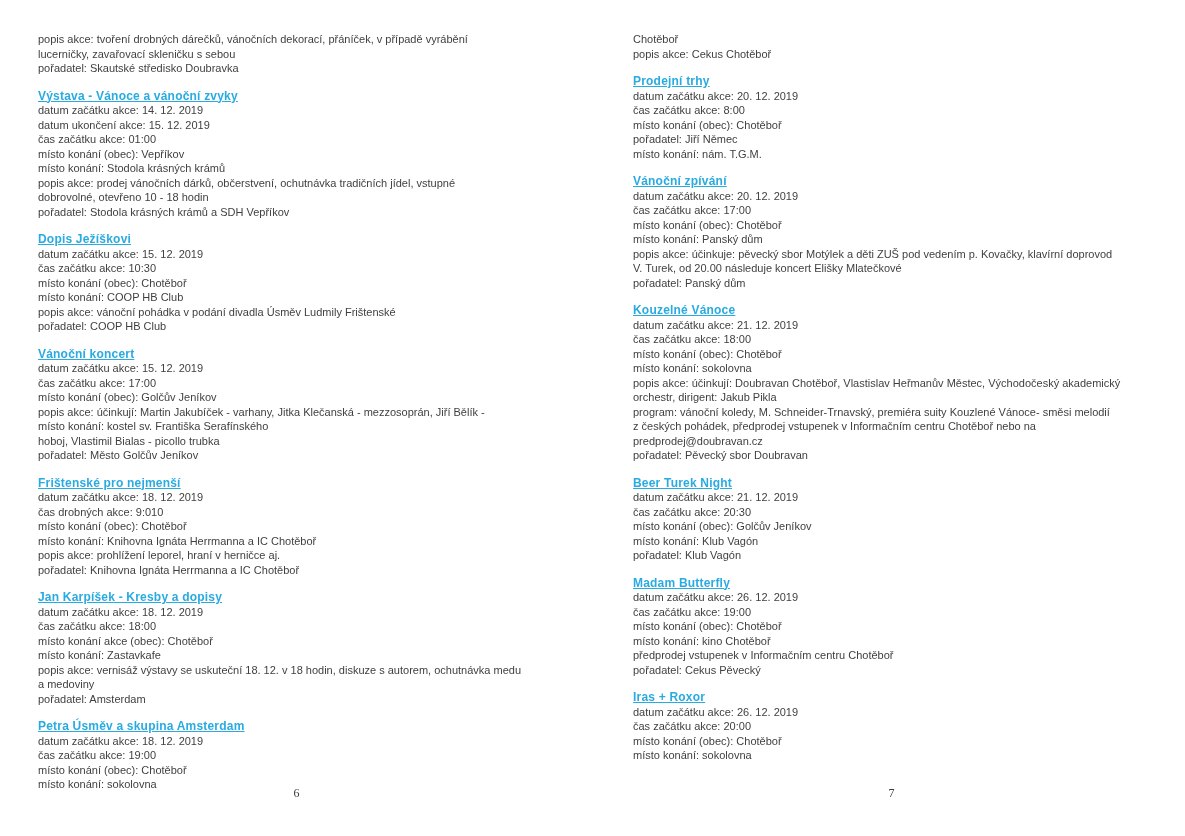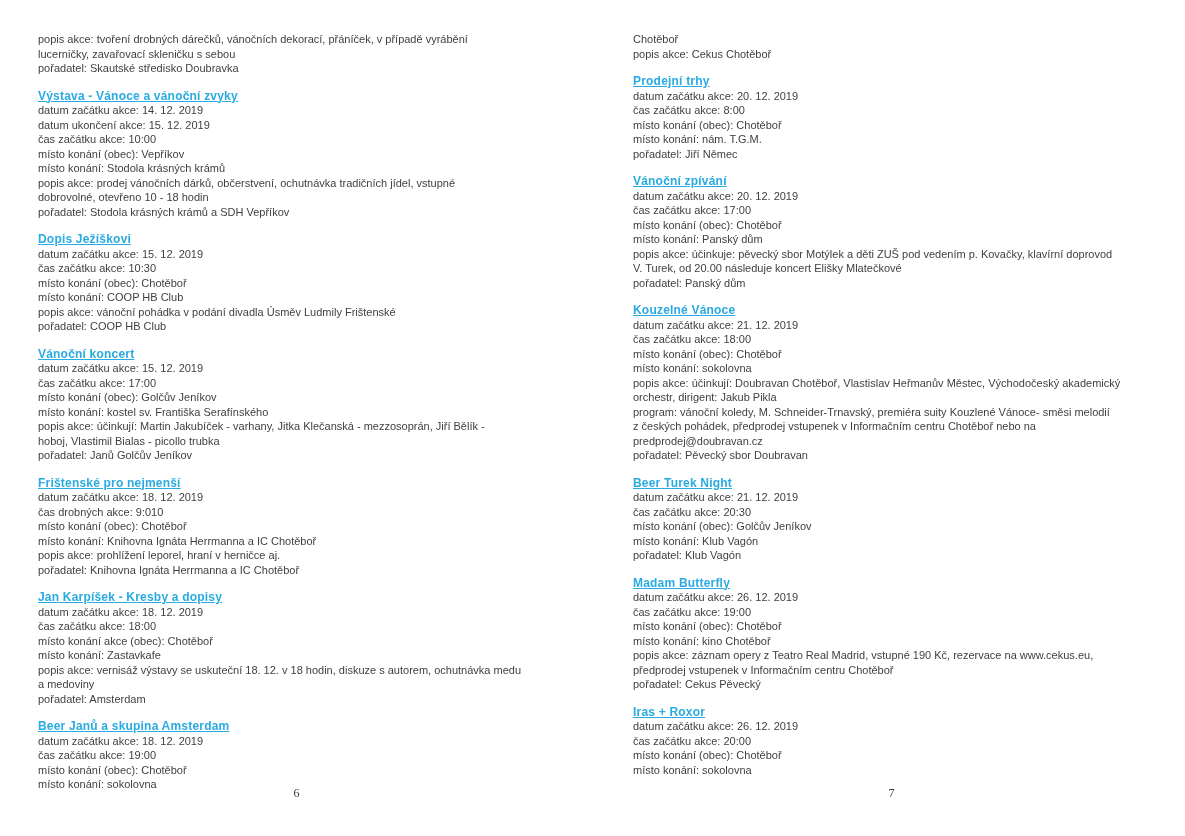--- a/index.html
+++ b/index.html
@@ -69,45 +69,45 @@
     <div class="page-content">
         <div class="event-block">
           <p class="event-line">popis akce: tvoření drobných dárečků, vánočních dekorací, přáníček, v případě vyrábění</p>
           <p class="event-line">lucerničky, zavařovací skleničku s sebou</p>
           <p class="event-line">pořadatel: Skautské středisko Doubravka</p>
         </div>
         <div class="event-block">
           <h2 class="event-title">Výstava - Vánoce a vánoční zvyky</h2>
           <p class="event-line">datum začátku akce: 14. 12. 2019</p>
           <p class="event-line">datum ukončení akce: 15. 12. 2019</p>
-          <p class="event-line">čas začátku akce: 10:00</p>
+          <p class="event-line">čas začátku akce: 01:00</p>
           <p class="event-line">místo konání (obec): Vepříkov</p>
           <p class="event-line">místo konání: Stodola krásných krámů</p>
           <p class="event-line">popis akce: prodej vánočních dárků, občerstvení, ochutnávka tradičních jídel, vstupné</p>
           <p class="event-line">dobrovolné, otevřeno 10 - 18 hodin</p>
           <p class="event-line">pořadatel: Stodola krásných krámů a SDH Vepříkov</p>
         </div>
         <div class="event-block">
           <h2 class="event-title">Dopis Ježíškovi</h2>
           <p class="event-line">datum začátku akce: 15. 12. 2019</p>
           <p class="event-line">čas začátku akce: 10:30</p>
           <p class="event-line">místo konání (obec): Chotěboř</p>
           <p class="event-line">místo konání: COOP HB Club</p>
           <p class="event-line">popis akce: vánoční pohádka v podání divadla Úsměv Ludmily Frištenské</p>
           <p class="event-line">pořadatel: COOP HB Club</p>
         </div>
         <div class="event-block">
           <h2 class="event-title">Vánoční koncert</h2>
           <p class="event-line">datum začátku akce: 15. 12. 2019</p>
           <p class="event-line">čas začátku akce: 17:00</p>
           <p class="event-line">místo konání (obec): Golčův Jeníkov</p>
+          <p class="event-line">popis akce: účinkují: Martin Jakubíček - varhany, Jitka Klečanská - mezzosoprán, Jiří Bělík -</p>
           <p class="event-line">místo konání: kostel sv. Františka Serafínského</p>
-          <p class="event-line">popis akce: účinkují: Martin Jakubíček - varhany, Jitka Klečanská - mezzosoprán, Jiří Bělík -</p>
           <p class="event-line">hoboj, Vlastimil Bialas - picollo trubka</p>
-          <p class="event-line">pořadatel: Janů Golčův Jeníkov</p>
+          <p class="event-line">pořadatel: Město Golčův Jeníkov</p>
         </div>
         <div class="event-block">
           <h2 class="event-title">Frištenské pro nejmenší</h2>
           <p class="event-line">datum začátku akce: 18. 12. 2019</p>
           <p class="event-line">čas drobných akce: 9:010</p>
           <p class="event-line">místo konání (obec): Chotěboř</p>
           <p class="event-line">místo konání: Knihovna Ignáta Herrmanna a IC Chotěboř</p>
           <p class="event-line">popis akce: prohlížení leporel, hraní v herničce aj.</p>
           <p class="event-line">pořadatel: Knihovna Ignáta Herrmanna a IC Chotěboř</p>
         </div>
@@ -115,43 +115,43 @@
           <h2 class="event-title">Jan Karpíšek - Kresby a dopisy</h2>
           <p class="event-line">datum začátku akce: 18. 12. 2019</p>
           <p class="event-line">čas začátku akce: 18:00</p>
           <p class="event-line">místo konání akce (obec): Chotěboř</p>
           <p class="event-line">místo konání: Zastavkafe</p>
           <p class="event-line">popis akce: vernisáž výstavy se uskuteční 18. 12. v 18 hodin, diskuze s autorem, ochutnávka medu</p>
           <p class="event-line">a medoviny</p>
           <p class="event-line">pořadatel: Amsterdam</p>
         </div>
         <div class="event-block">
-          <h2 class="event-title">Beer Janů a skupina Amsterdam</h2>
+          <h2 class="event-title">Petra Úsměv a skupina Amsterdam</h2>
           <p class="event-line">datum začátku akce: 18. 12. 2019</p>
           <p class="event-line">čas začátku akce: 19:00</p>
           <p class="event-line">místo konání (obec): Chotěboř</p>
           <p class="event-line">místo konání: sokolovna</p>
         </div>
       </div>
     <div class="page-number">6</div>
   </section>
 
   <section class="page page-right">
     <div class="page-content">
         <div class="event-block">
           <p class="event-line">Chotěboř</p>
           <p class="event-line">popis akce: Cekus Chotěboř</p>
         </div>
         <div class="event-block">
           <h2 class="event-title">Prodejní trhy</h2>
           <p class="event-line">datum začátku akce: 20. 12. 2019</p>
           <p class="event-line">čas začátku akce: 8:00</p>
           <p class="event-line">místo konání (obec): Chotěboř</p>
+          <p class="event-line">pořadatel: Jiří Němec</p>
           <p class="event-line">místo konání: nám. T.G.M.</p>
-          <p class="event-line">pořadatel: Jiří Němec</p>
         </div>
         <div class="event-block">
           <h2 class="event-title">Vánoční zpívání</h2>
           <p class="event-line">datum začátku akce: 20. 12. 2019</p>
           <p class="event-line">čas začátku akce: 17:00</p>
           <p class="event-line">místo konání (obec): Chotěboř</p>
           <p class="event-line">místo konání: Panský dům</p>
           <p class="event-line">popis akce: účinkuje: pěvecký sbor Motýlek a děti ZUŠ pod vedením p. Kovačky, klavírní doprovod</p>
           <p class="event-line">V. Turek, od 20.00 následuje koncert Elišky Mlatečkové</p>
           <p class="event-line">pořadatel: Panský dům</p>
@@ -176,21 +176,20 @@
           <p class="event-line">místo konání (obec): Golčův Jeníkov</p>
           <p class="event-line">místo konání: Klub Vagón</p>
           <p class="event-line">pořadatel: Klub Vagón</p>
         </div>
         <div class="event-block">
           <h2 class="event-title">Madam Butterfly</h2>
           <p class="event-line">datum začátku akce: 26. 12. 2019</p>
           <p class="event-line">čas začátku akce: 19:00</p>
           <p class="event-line">místo konání (obec): Chotěboř</p>
           <p class="event-line">místo konání: kino Chotěboř</p>
-          <p class="event-line">popis akce: záznam opery z Teatro Real Madrid, vstupné 190 Kč, rezervace na www.cekus.eu,</p>
           <p class="event-line">předprodej vstupenek v Informačním centru Chotěboř</p>
           <p class="event-line">pořadatel: Cekus Pěvecký</p>
         </div>
         <div class="event-block">
           <h2 class="event-title">Iras + Roxor</h2>
           <p class="event-line">datum začátku akce: 26. 12. 2019</p>
           <p class="event-line">čas začátku akce: 20:00</p>
           <p class="event-line">místo konání (obec): Chotěboř</p>
           <p class="event-line">místo konání: sokolovna</p>
         </div>

